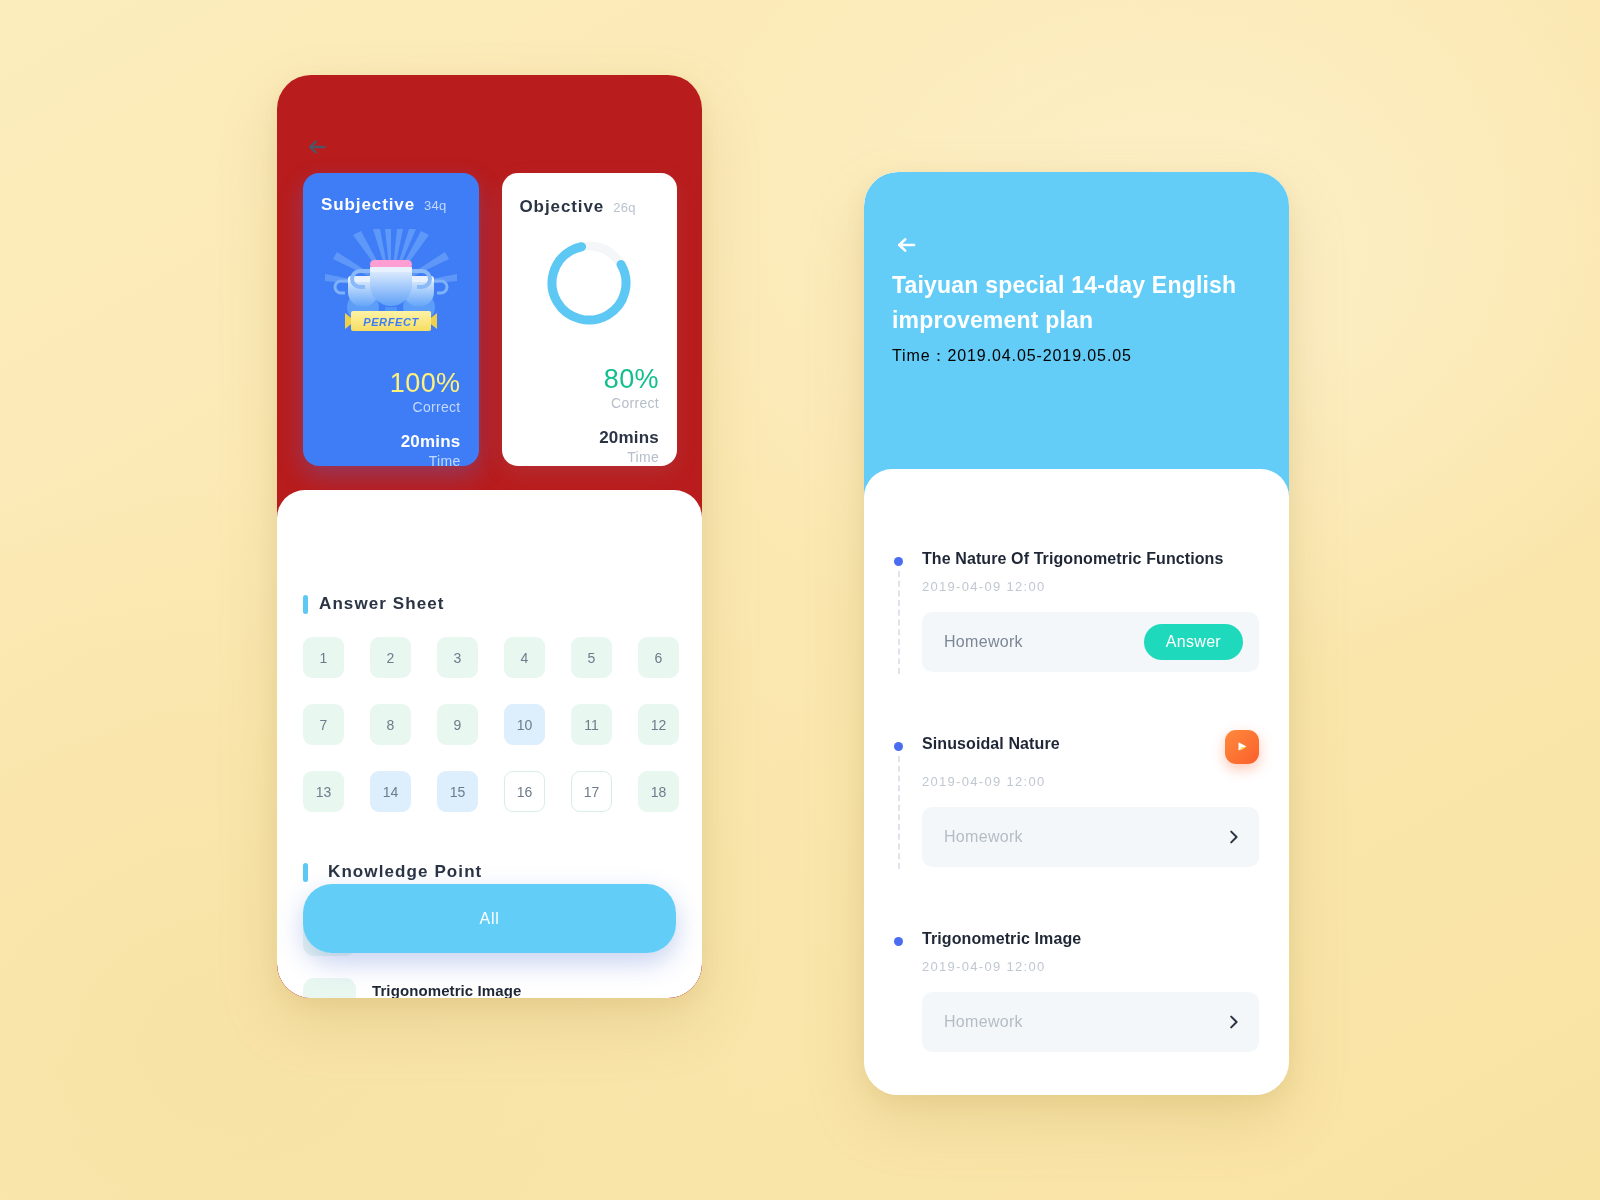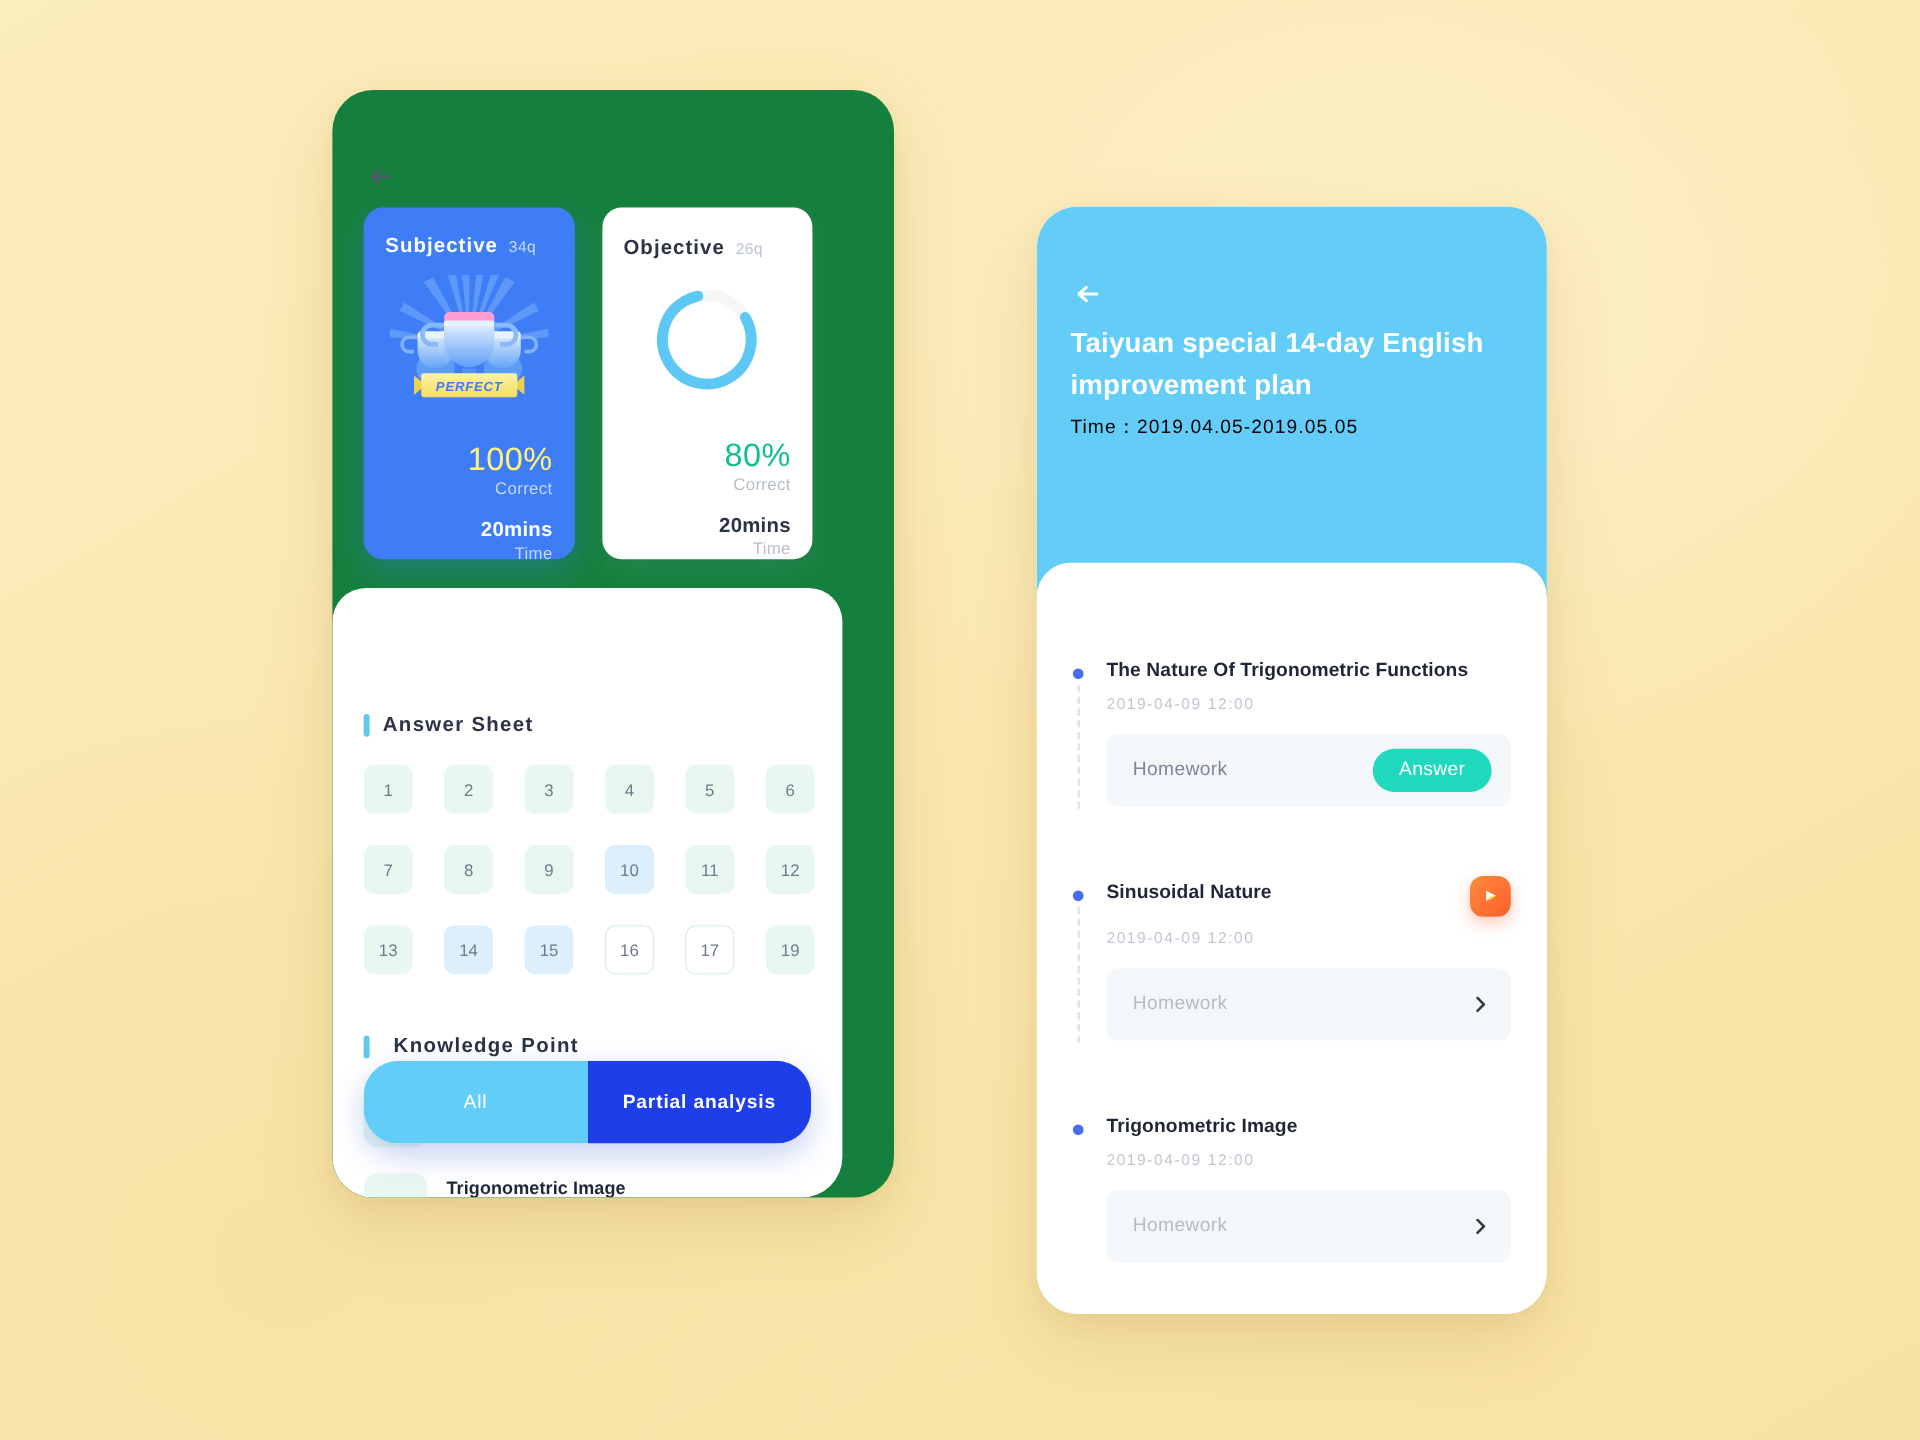--- a/index.html
+++ b/index.html
@@ -30,23 +30,23 @@
 
   
   .phone {
     position: absolute;
     overflow: hidden;
   }
 
   #phone-left {
     left: 277px;
     top: 75px;
-    width: 468px;
+    width: 425px;
     height: 923px;
-    background: #15803d;
+    background: #b91c1c;
     border-radius: 34px;
     box-shadow: 0 26px 60px rgba(168,140,60,0.20), 0 6px 18px rgba(168,140,60,0.10);
   }
 
   #phone-right {
     left: 864px;
     top: 172px;
     width: 425px;
     height: 923px;
     background: #ffffff;
@@ -586,21 +586,21 @@
         <div class="ans-cell default">8</div>
         <div class="ans-cell default">9</div>
         <div class="ans-cell marked">10</div>
         <div class="ans-cell default">11</div>
         <div class="ans-cell default">12</div>
         <div class="ans-cell default">13</div>
         <div class="ans-cell marked">14</div>
         <div class="ans-cell marked">15</div>
         <div class="ans-cell blank">16</div>
         <div class="ans-cell blank">17</div>
-        <div class="ans-cell default">19</div>
+        <div class="ans-cell default">18</div>
       </div>
 
     <div class="section-head" id="knowledge-head">
       <span class="section-bar"></span>
       <span class="section-title">Knowledge Point</span>
     </div>
 
     <div id="knowledge-list">
         <div class="kp-row">
           <div class="kp-badge">75%</div>
@@ -613,21 +613,20 @@
           <div class="kp-text">
             <div class="kp-name">Trigonometric Image</div>
           </div>
         </div>
       </div>
   </div>
 </div>
 
 <div id="analysis-toggle">
   <div class="seg left">All</div>
-  <div class="seg right">Partial analysis</div>
 </div>
 
 <div class="phone" id="phone-right">
 
   <div id="hero">
 
     <div class="back-arrow" id="back-right">
       <svg viewBox="0 0 34 34">
         <path d="M22 17 H7.8 M13.2 11.4 L7.2 17 L13.2 22.6" fill="none" stroke="#ffffff" stroke-width="2.6" stroke-linecap="round" stroke-linejoin="round"></path>
       </svg>

